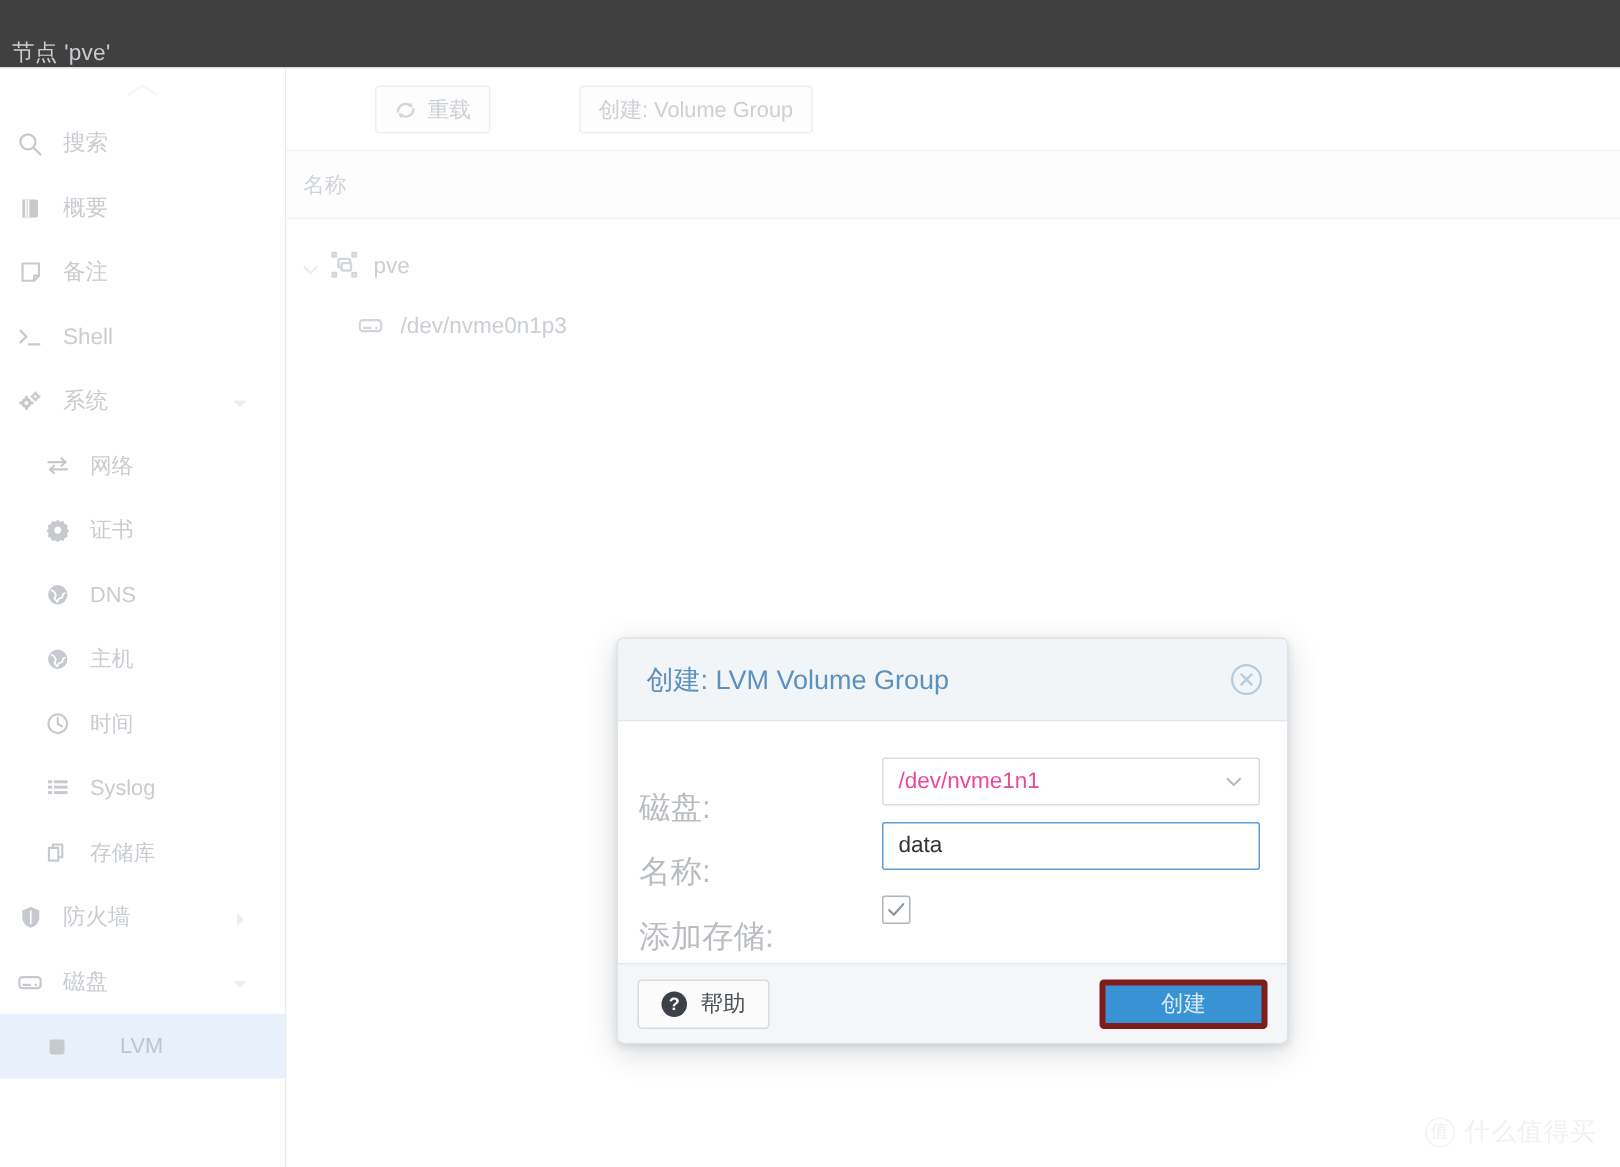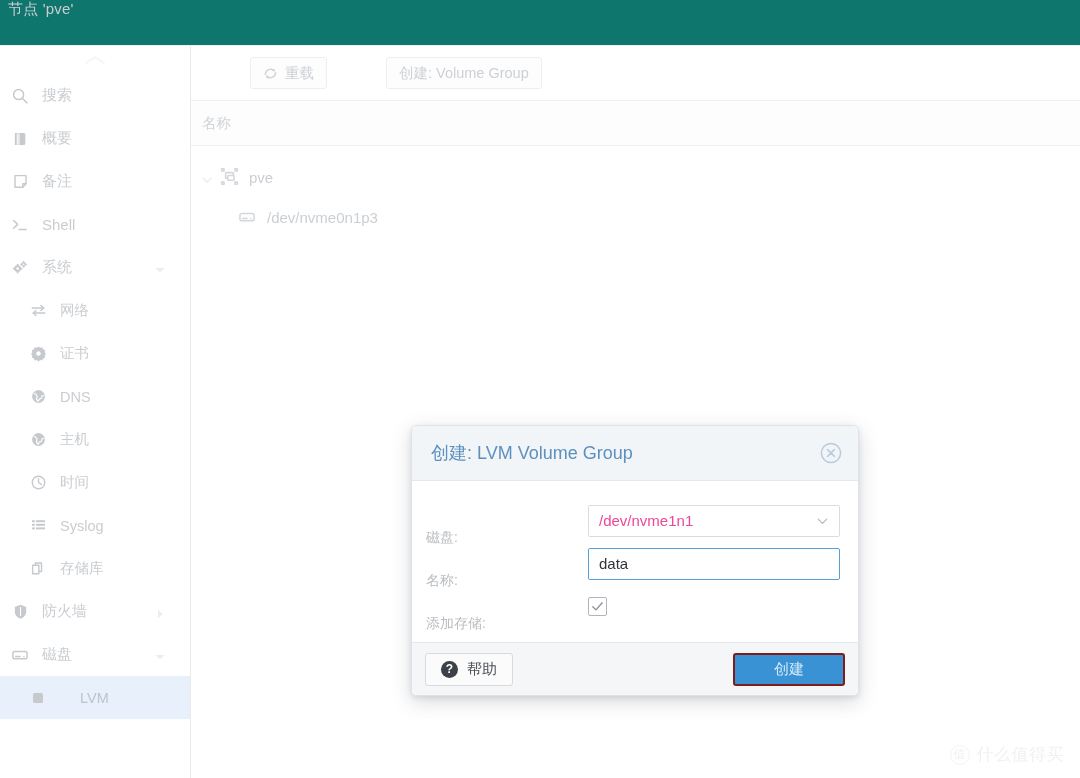--- a/index.html
+++ b/index.html
@@ -17,23 +17,23 @@
     width: 1080px;
     height: 778px;
     background: #ffffff;
   }
 
   
   .titlebar {
     position: absolute;
     left: 0; top: 0;
     width: 1080px; height: 45px;
-    background: #0f766e;
-    display: flex;
-    align-items: flex-start;
+    background: #404040;
+    display: flex;
+    align-items: flex-end;
     padding-left: 8px;
   }
   .titlebar-text {
     font-size: 15px;
     color: #c9cdd1;
     letter-spacing: .2px;
   }
 
   
   .sidebar {
@@ -227,21 +227,21 @@
   }
   .frow {
     display: flex;
     align-items: center;
     height: 43px;
     padding-left: 14px;
   }
   .frow .flabel {
     width: 162px;
     min-width: 162px;
-    font-size: 14px;
+    font-size: 21px;
     color: #b9bdc1;
     margin-top: 35px;
   }
   .fctl { flex: 1; padding-right: 18px; }
 
   .select-box {
     position: relative;
     height: 32px;
     border: 1px solid #d9dde1;
     border-radius: 2px;
@@ -315,21 +315,21 @@
     font-size: 12px;
     font-weight: bold;
     display: flex; align-items: center; justify-content: center;
     line-height: 1;
   }
   .foot-spacer { flex: 1; }
   .btn-create {
     height: 33px;
     min-width: 112px;
     padding: 0 20px;
-    border: 2px solid #7f1d1d;
+    border: 4px solid #7f1d1d;
     border-radius: 3px;
     background: #3892d4;
     color: #d8eaf8;
     font-size: 15px;
     cursor: pointer;
     font-family: "Liberation Sans", "DejaVu Sans", sans-serif;
   }
 </style>
 </head>
 <body>

